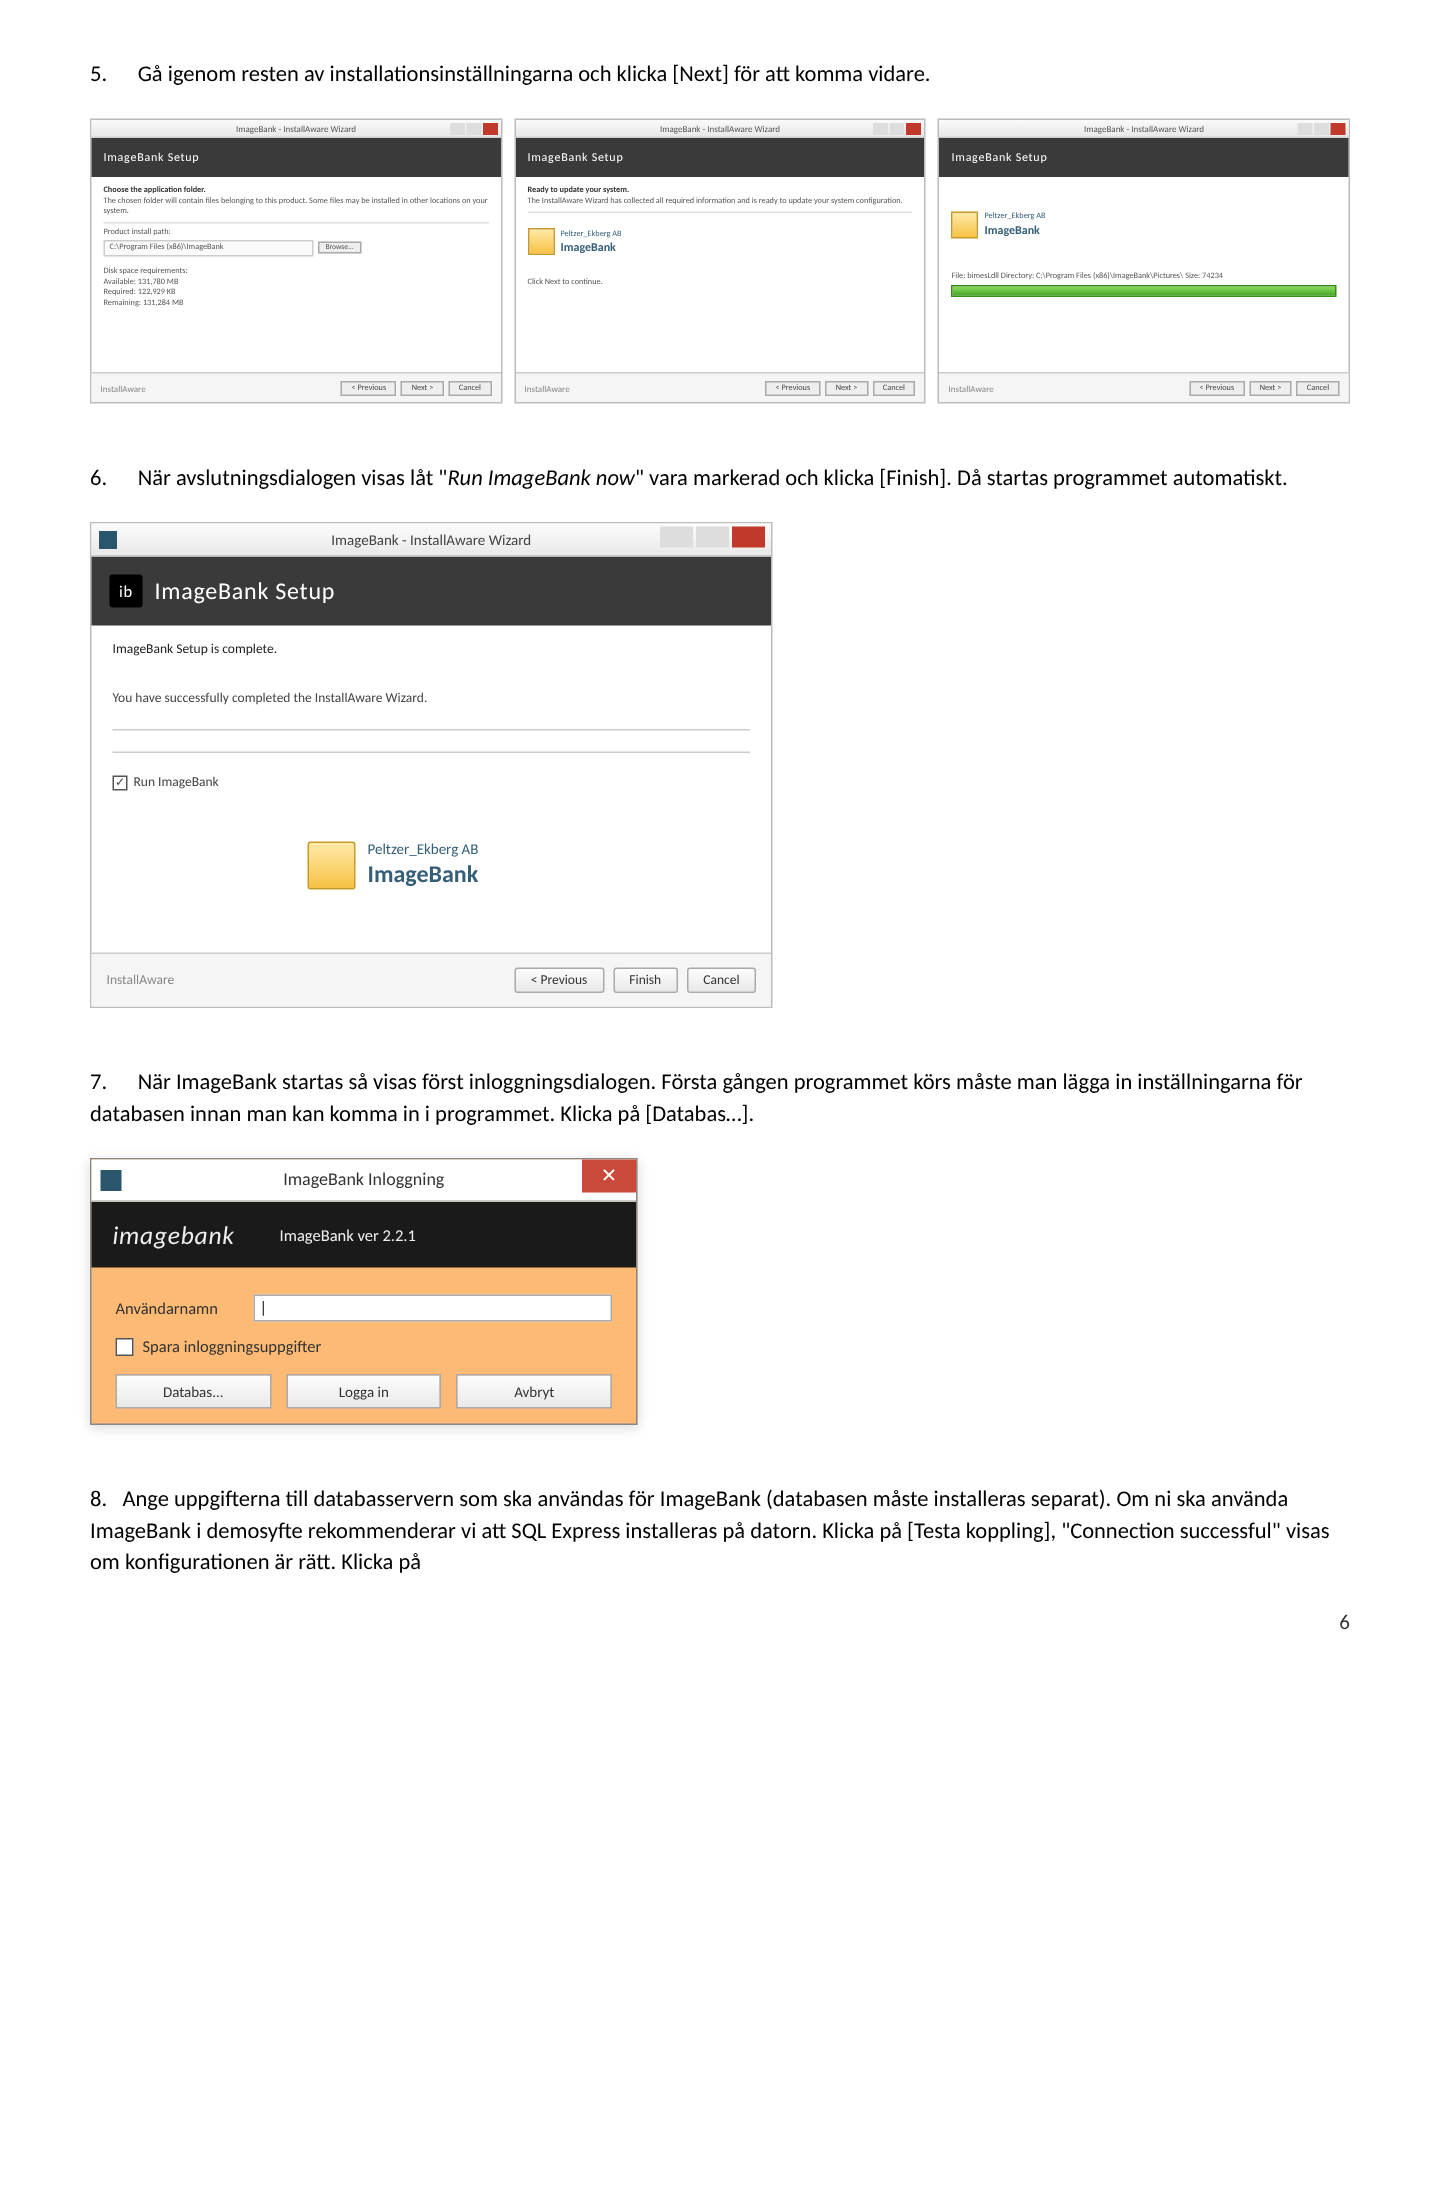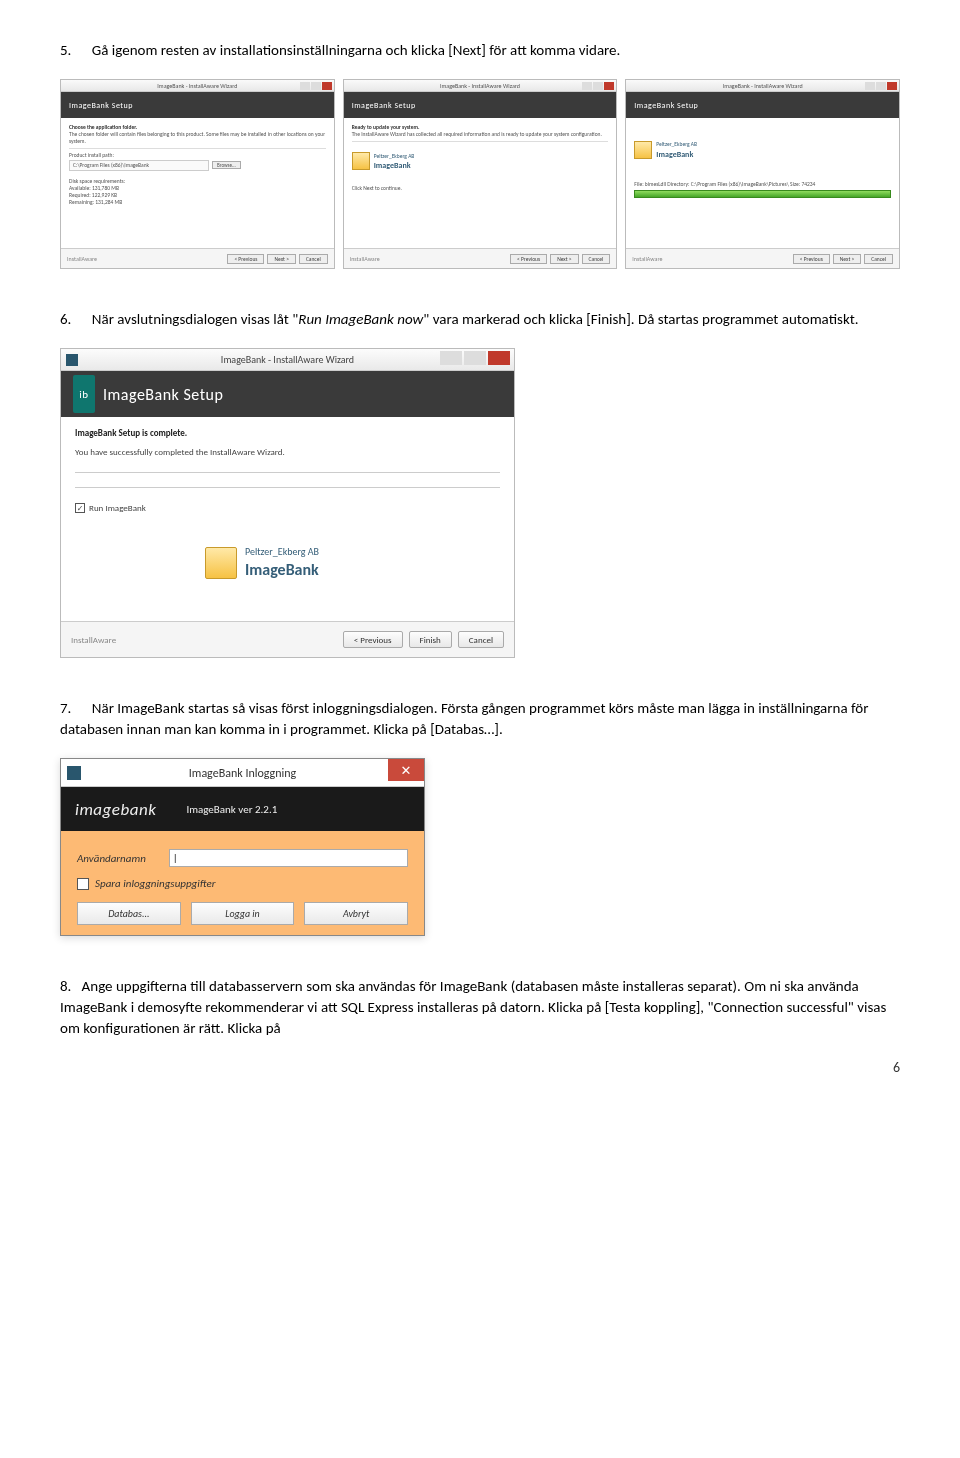--- a/index.html
+++ b/index.html
@@ -69,24 +69,24 @@
     font-size:10px; color:#444; position:relative;
   }
   .big-title .sys { position:absolute; right:4px; top:2px; display:flex; gap:2px;}
   .big-title .sys span { width:22px; height:14px; background:#ddd; display:inline-block;}
   .big-title .sys .close { background:#c0392b;}
   .big-title .app-icon { position:absolute; left:5px; width:12px; height:12px; background:#29566d; }
   .big-banner {
     height:46px; background:#3a3a3a; color:#fff; display:flex; align-items:center;
     padding-left:12px; font-size:16px; letter-spacing:.5px;
   }
-  .big-banner .iblogo { width:22px;height:38px;background:#0f766e;margin-right:8px;border-radius:2px;
+  .big-banner .iblogo { width:22px;height:22px;background:#000000;margin-right:8px;border-radius:2px;
     display:flex;align-items:center;justify-content:center;font-size:11px;}
   .big-body { padding:10px 14px; font-size:9px; color:#444; line-height:1.4;}
-  .big-body .head { font-weight:bold; color:#222; margin-bottom:6px;}
+  .big-body .head { font-weight:normal; color:#222; margin-bottom:20px;}
   .big-body hr { border:none; border-top:1px solid #ccc; margin:14px 0;}
   .big-body .check { display:flex; align-items:center; gap:4px; font-size:9px;}
   .big-body .check .box { width:10px;height:10px;border:1px solid #555;background:#fff;display:inline-flex;
     align-items:center;justify-content:center;font-size:8px;}
   .big-brand {
     margin: 30px auto 30px 130px; display:flex; align-items:center; gap:8px;
   }
   .big-brand .folder {
     width:32px;height:32px;background:linear-gradient(#ffe9a8,#f6c244);border:1px solid #c89a2b;border-radius:2px;
   }
@@ -116,21 +116,21 @@
   .login-title .close {
     position:absolute; right:0; top:0; width:36px; height:22px; background:#c94a3b;
     color:#fff; display:flex; align-items:center; justify-content:center; font-size:13px;
   }
   .login-banner {
     height:44px; background:#1a1a1a; color:#eee; display:flex; align-items:center; padding:0 14px;
     gap: 30px;
   }
   .login-banner .logo { font-size:17px; font-style:italic; letter-spacing:.5px;}
   .login-banner .ver { font-size:11px;}
-  .login-body { padding: 18px 16px 10px 16px; font-size:11px; color:#333;font-style:italic;}
+  .login-body { padding: 18px 16px 10px 16px; font-size:11px; color:#333;}
   .login-row { display:flex; align-items:center; margin-bottom:10px; }
   .login-row .lbl { width:92px; }
   .login-row .fld { flex:1; height:18px; background:#fff; border:1px solid #aaa; position:relative;}
   .login-row .fld .caret { position:absolute; left:3px; top:1px; color:#111;}
   .login-save { display:flex; align-items:center; gap:6px; margin: 6px 0 12px 0; }
   .login-save .box { width:12px;height:12px;border:1px solid #555;background:#fff;}
   .login-btns { display:flex; gap:10px; }
   .login-btns .lbtn {
     flex:1; border:1px solid #aaa; background:linear-gradient(#fdfdfd,#e9e9e9);
     text-align:center; padding:4px 0; font-size:10px; border-radius:0; cursor:default;

